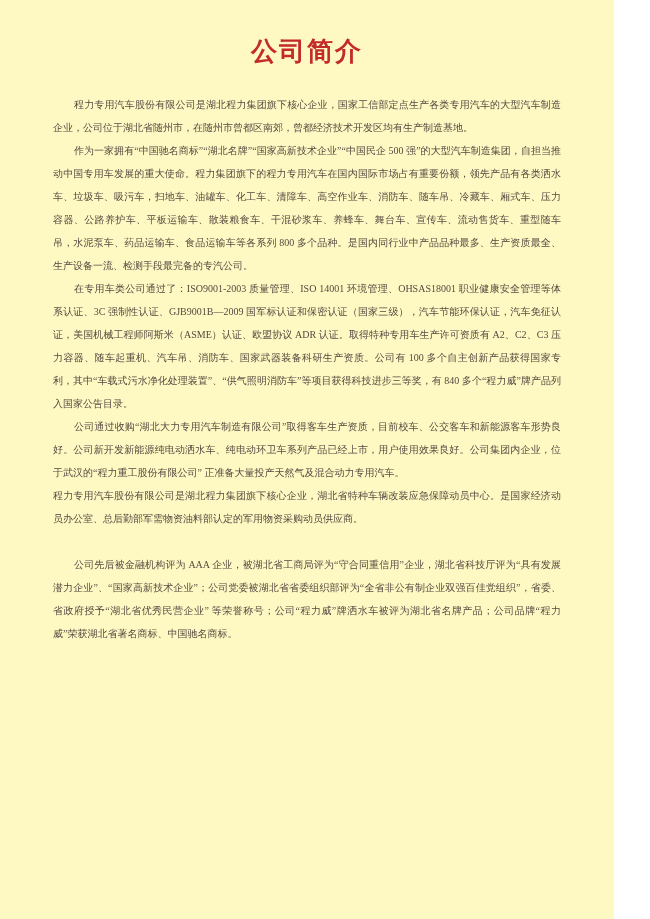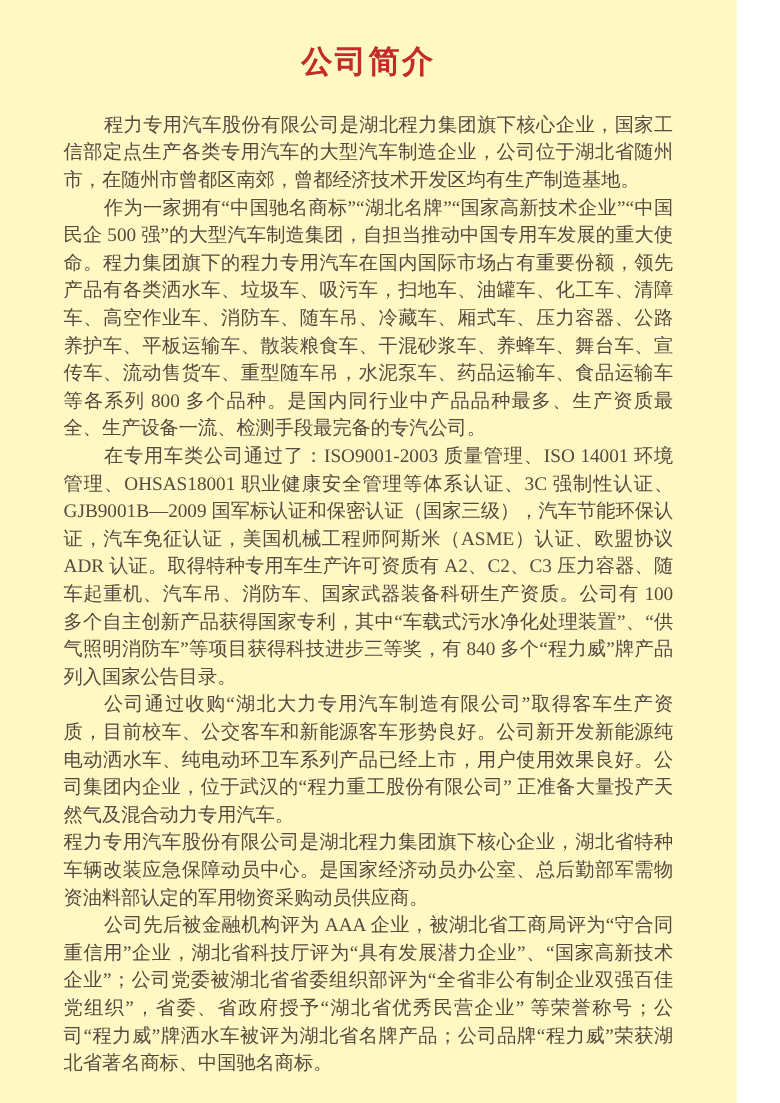--- a/index.html
+++ b/index.html
@@ -19,29 +19,29 @@
   .doc-title {
     font-size: 26px;
     font-weight: bold;
     color: #c32b2b;
     text-align: center;
     letter-spacing: 2px;
     margin: 0 0 24px 0;
   }
   .para {
     margin: 0;
-    font-size: 16px;
+    font-size: 10px;
     line-height: 23px;
     text-align: justify;
     text-indent: 2.1em;
     word-break: break-word;
   }
   .indent-lg { text-indent: 3em; }
   .no-indent { text-indent: 0; }
-  .gap-before { }
+  .gap-before { margin-top: 23px; }
 </style>
 </head>
 <body>
 
 <div class="page">
   <h1 class="doc-title">公司简介</h1>
   <div>
     <p class="para">程力专用汽车股份有限公司是湖北程力集团旗下核心企业，国家工信部定点生产各类专用汽车的大型汽车制造企业，公司位于湖北省随州市，在随州市曾都区南郊，曾都经济技术开发区均有生产制造基地。</p>
     <p class="para">作为一家拥有“中国驰名商标”“湖北名牌”“国家高新技术企业”“中国民企 500 强”的大型汽车制造集团，自担当推动中国专用车发展的重大使命。程力集团旗下的程力专用汽车在国内国际市场占有重要份额，领先产品有各类洒水车、垃圾车、吸污车，扫地车、油罐车、化工车、清障车、高空作业车、消防车、随车吊、冷藏车、厢式车、压力容器、公路养护车、平板运输车、散装粮食车、干混砂浆车、养蜂车、舞台车、宣传车、流动售货车、重型随车吊，水泥泵车、药品运输车、食品运输车等各系列 800 多个品种。是国内同行业中产品品种最多、生产资质最全、生产设备一流、检测手段最完备的专汽公司。</p>
     <p class="para">在专用车类公司通过了：ISO9001-2003 质量管理、ISO 14001 环境管理、OHSAS18001 职业健康安全管理等体系认证、3C 强制性认证、GJB9001B—2009 国军标认证和保密认证（国家三级），汽车节能环保认证，汽车免征认证，美国机械工程师阿斯米（ASME）认证、欧盟协议 ADR 认证。取得特种专用车生产许可资质有 A2、C2、C3 压力容器、随车起重机、汽车吊、消防车、国家武器装备科研生产资质。公司有 100 多个自主创新产品获得国家专利，其中“车载式污水净化处理装置”、“供气照明消防车”等项目获得科技进步三等奖，有 840 多个“程力威”牌产品列入国家公告目录。</p>

